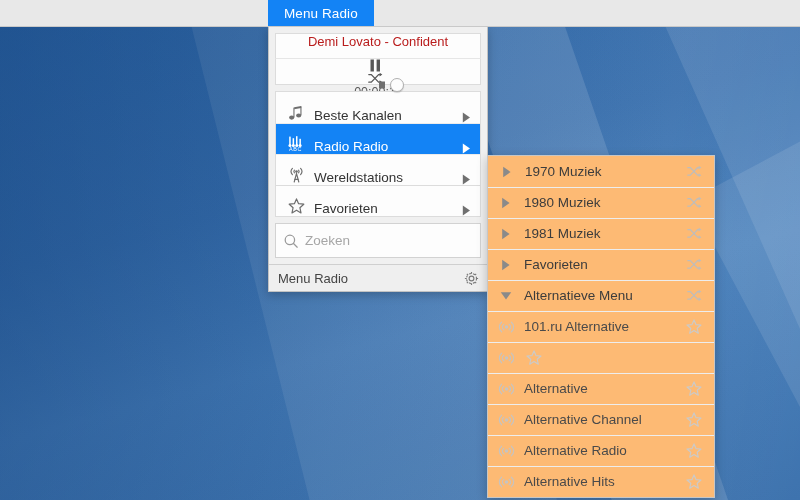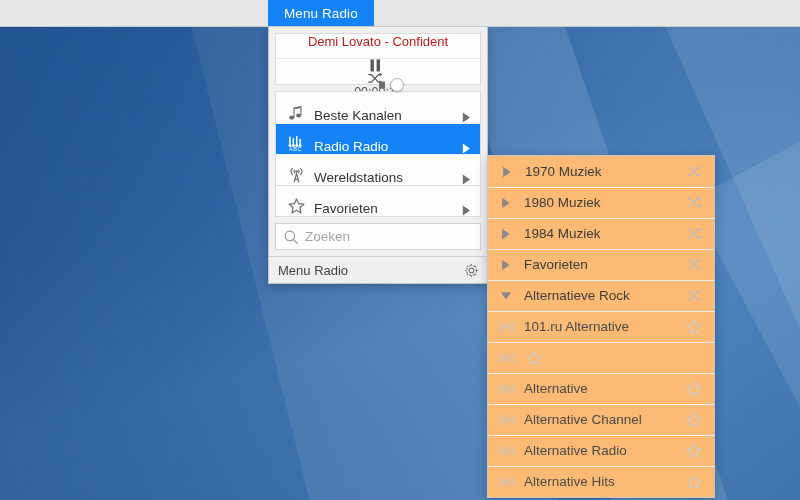--- a/index.html
+++ b/index.html
@@ -195,21 +195,21 @@
   .menu-row .mi-label { flex: 1; white-space: nowrap; overflow: hidden; }
   .menu-row .mi-arrow {
     width: 12px; height: 12px;
     display: flex; align-items: center; justify-content: center;
     flex: 0 0 auto;
   }
 
   
   .search-wrap {
     margin: 6px;
-    height: 27px;
+    height: 35px;
     background: #fdfdfd;
     border: 1px solid #d2d2d2;
     display: flex; align-items: center;
     padding: 0 8px;
   }
   .search-wrap .s-icon { margin-right: 7px; display: flex; }
   .search-input {
     border: none; outline: none; background: transparent;
     font-family: inherit; font-size: 13.5px; color: #3a3a3a;
     width: 100%;
@@ -464,21 +464,21 @@
       </svg>
     </span>
   </div>
 
   <div class="sub-row genre">
     <span class="sr-disc">
       <svg width="10" height="12" viewBox="0 0 10 12" aria-hidden="true">
           <path d="M1.2 0.8 L8.6 6 L1.2 11.2 Z" fill="#8a8a8a"></path>
         </svg>
     </span>
-    <span class="sr-label">1984 Muziek</span>
+    <span class="sr-label">1981 Muziek</span>
     <span class="sr-right">
       <svg width="15" height="13" viewBox="0 0 15 13" aria-hidden="true">
         <g fill="none" stroke="#bdbdbd" stroke-width="1.2" stroke-linecap="round">
           <path d="M0.8 2.6 H3.3 L10.6 10.2 H12.6"></path>
           <path d="M0.8 10.2 H3.3 L10.6 2.6 H12.6"></path>
         </g>
         <path d="M11.6 0.7 L14.3 2.6 L11.6 4.5 Z" fill="#bdbdbd"></path>
         <path d="M11.6 8.3 L14.3 10.2 L11.6 12.1 Z" fill="#bdbdbd"></path>
       </svg>
     </span>
@@ -502,21 +502,21 @@
       </svg>
     </span>
   </div>
 
   <div class="sub-row genre">
     <span class="sr-disc">
       <svg width="12" height="10" viewBox="0 0 12 10" aria-hidden="true">
           <path d="M0.8 1.2 L11.2 1.2 L6 8.6 Z" fill="#8a8a8a"></path>
         </svg>
     </span>
-    <span class="sr-label">Alternatieve Rock</span>
+    <span class="sr-label">Alternatieve Menu</span>
     <span class="sr-right">
       <svg width="15" height="13" viewBox="0 0 15 13" aria-hidden="true">
         <g fill="none" stroke="#bdbdbd" stroke-width="1.2" stroke-linecap="round">
           <path d="M0.8 2.6 H3.3 L10.6 10.2 H12.6"></path>
           <path d="M0.8 10.2 H3.3 L10.6 2.6 H12.6"></path>
         </g>
         <path d="M11.6 0.7 L14.3 2.6 L11.6 4.5 Z" fill="#bdbdbd"></path>
         <path d="M11.6 8.3 L14.3 10.2 L11.6 12.1 Z" fill="#bdbdbd"></path>
       </svg>
     </span>

